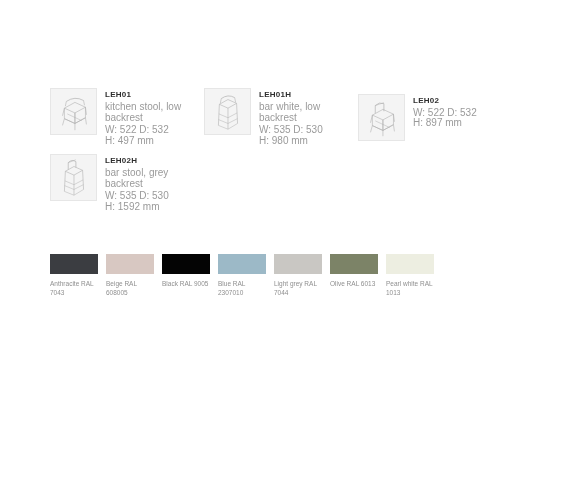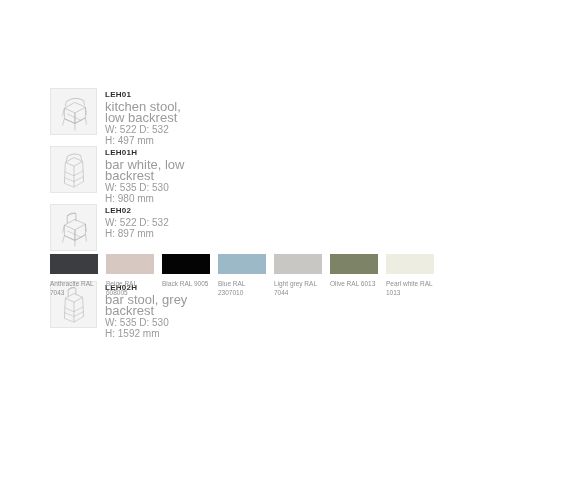--- a/index.html
+++ b/index.html
@@ -18,21 +18,22 @@
 
   
   #product-grid {
     position: absolute;
     left: 50px;
     top: 88px;
     width: 500px;
   }
   .product-row {
     display: flex;
-    flex-direction: column;
+    flex-direction: row;
+    align-items: center;
   }
   .product-item {
     display: flex;
     flex-direction: row;
     align-items: flex-start;
     width: 154px;
     margin-right: 0px;
   }
   .product-thumb {
     width: 47px;
@@ -57,37 +58,37 @@
   .product-code {
     font-size: 8px;
     font-weight: bold;
     color: #2e2e2e;
     letter-spacing: 0.25px;
     line-height: 11px;
     margin-bottom: 2px;
     white-space: nowrap;
   }
   .product-desc {
-    font-size: 13px;
+    font-size: 10px;
     color: #9a9a9a;
     line-height: 10.5px;
     margin-bottom: 2px;
     max-width: 90px;
   }
   .product-desc.wide {
     max-width: 120px;
   }
   .product-dim {
     font-size: 10px;
     color: #9a9a9a;
     line-height: 10.5px;
     white-space: nowrap;
   }
   .row-2 {
-    margin-top: 30px;
+    margin-top: 8px;
   }
 
   
   #swatch-strip {
     position: absolute;
     left: 50px;
     top: 254px;
     display: flex;
     flex-direction: row;
   }

